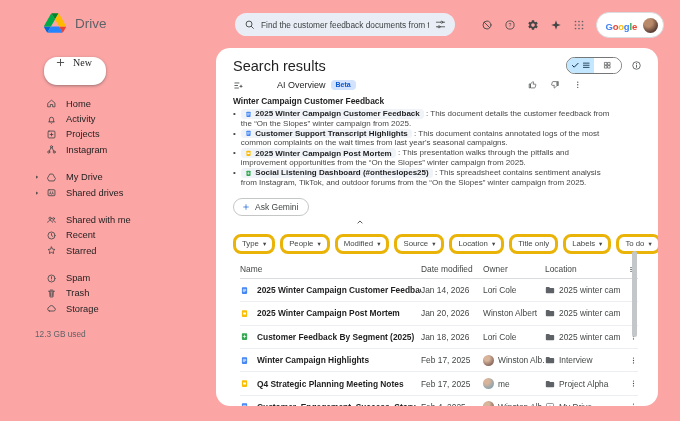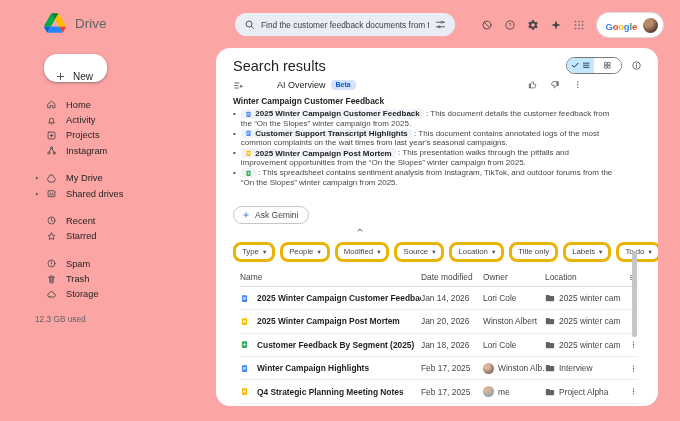--- a/index.html
+++ b/index.html
@@ -15,21 +15,21 @@
   .searchbar .ic svg{width:11px;height:11px;}
   .search-input{flex:1;min-width:0;border:none;outline:none;background:transparent;font-size:8.3px;color:#3c4043;font-family:inherit;padding:0;}
   .top-actions{position:absolute;right:16px;top:12px;display:flex;align-items:center;gap:11px;}
   .ta-ic svg{width:12px;height:12px;cursor:pointer;}
   .account-chip{display:flex;align-items:center;gap:6px;background:#fff;border:1px solid #dadce0;border-radius:13px;padding:3px 5px 3px 8px;cursor:pointer;}
   .google-text span{font-size:9.5px;font-weight:bold;letter-spacing:-0.2px;}
   .avatar{width:15px;height:15px;border-radius:50%;background:radial-gradient(circle at 35% 30%,#b98a6a 0 28%,#5d4037 70%);}
 
   
   .sidebar{position:absolute;left:30px;top:54px;width:186px;}
-  .new-button{display:inline-flex;align-items:flex-end;gap:7px;margin-left:14px;height:28px;padding:0 14px 0 11px;background:#fff;border:none;border-radius:13px;box-shadow:0 1px 2px rgba(60,64,67,.3),0 1px 3px 1px rgba(60,64,67,.15);font-size:10px;color:#1f1f1f;font-family:Liberation Sans, sans-serif;cursor:pointer;}
+  .new-button{display:inline-flex;align-items:flex-start;gap:7px;margin-left:14px;height:28px;padding:0 14px 0 11px;background:#fff;border:none;border-radius:13px;box-shadow:0 1px 2px rgba(60,64,67,.3),0 1px 3px 1px rgba(60,64,67,.15);font-size:10px;color:#1f1f1f;font-family:Liberation Serif, serif;cursor:pointer;}
   .new-button .ic svg{width:11px;height:11px;color:#444746;}
   .nav{margin-top:11px;}
   .nav-group{margin-bottom:12px;}
   .nav-item{position:relative;display:flex;align-items:center;gap:9px;padding:2.2px 0 2.2px 16px;font-size:9.3px;color:#1f1f1f;cursor:pointer;}
   .nav-item .ic svg{width:11px;height:11px;}
   .expander{position:absolute;left:4px;top:50%;transform:translateY(-50%);}
   .expander svg{width:6px;height:6px;display:block;}
   .storage-used{margin:3px 0 0 5px;font-size:8.3px;color:#5f6368;}
 
   
@@ -51,21 +51,21 @@
   .ai-actions{margin-left:auto;margin-right:32px;display:flex;align-items:center;gap:13px;}
   .ai-actions span{cursor:pointer;}
   .ai-actions svg{width:9.5px;height:9.5px;display:block;}
   .ai-heading{margin-top:5px;font-size:8.4px;font-weight:bold;color:#1f1f1f;}
   #ai-bullets{margin-top:3px;}
   .bullet{display:flex;gap:5px;margin-bottom:1px;font-size:8px;line-height:9.2px;color:#474747;}
   .bullet-dot{color:#474747;}
   .bullet-body{display:block;flex:1;}
   .file-chip{display:inline-flex;align-items:center;gap:3.5px;background:#f0f4f9;border-radius:3.5px;padding:0 4px;height:9.5px;font-weight:bold;color:#1f1f1f;white-space:nowrap;vertical-align:-2px;cursor:pointer;}
   .file-chip svg{width:7px;height:8.5px;display:block;}
-  .ask-gemini{margin-top:18px;display:inline-flex;align-items:center;gap:5px;border:1px solid #c4c7c5;background:#fff;border-radius:999px;padding:3px 10px 3px 8px;font-size:8.5px;color:#444746;font-family:inherit;cursor:pointer;}
+  .ask-gemini{margin-top:10px;display:inline-flex;align-items:center;gap:5px;border:1px solid #c4c7c5;background:#fff;border-radius:999px;padding:3px 10px 3px 8px;font-size:8.5px;color:#444746;font-family:inherit;cursor:pointer;}
   .ask-gemini .ic{color:#0b57d0;}
   .ask-gemini .ic svg{width:8px;height:8px;}
   .collapse-row{margin:1px 0 0 122px;width:12px;text-align:center;}
   .collapse-btn{cursor:pointer;}
   .collapse-btn svg{width:10px;height:10px;display:block;}
 
   .filter-row{display:flex;gap:5px;padding:7px 17px 0;flex-wrap:nowrap;overflow:hidden;}
   .chip{display:inline-flex;align-items:center;gap:3px;border:3px solid #eab308;background:#fff;border-radius:8px;padding:2.5px 6px;font-size:7.8px;color:#444746;font-family:inherit;white-space:nowrap;cursor:pointer;}
   .chip .caret{font-size:6.5px;line-height:1;color:#444746;margin-left:1px;}
 
@@ -241,20 +241,31 @@
                 <path d="M7 15.5c.7-1.2 1.6-1.7 2.5-1.7s1.8.5 2.5 1.7M12 15.5c.7-1.2 1.6-1.7 2.5-1.7s1.8.5 2.5 1.7"></path>
               </svg>
             </span>
             <span class="nav-label">Shared drives</span>
           </div>
         </div>
         <div class="nav-group">
           <div class="nav-item">
             <span class="ic">
               <svg viewBox="0 0 24 24" fill="none" stroke="#444746" stroke-width="1.8" stroke-linecap="round" stroke-linejoin="round">
+                <circle cx="9" cy="9.5" r="2.6"></circle>
+                <path d="M3.8 18c.6-2.4 2.7-3.8 5.2-3.8s4.6 1.4 5.2 3.8"></path>
+                <circle cx="16.5" cy="10" r="2.1"></circle>
+                <path d="M15.5 14.4c2.3.1 4.1 1.4 4.7 3.6"></path>
+              </svg>
+            </span>
+            <span class="nav-label">Shared with me</span>
+          </div>
+          <div class="nav-item">
+            <span class="ic">
+              <svg viewBox="0 0 24 24" fill="none" stroke="#444746" stroke-width="1.8" stroke-linecap="round" stroke-linejoin="round">
                 <circle cx="12" cy="12" r="7.7"></circle>
                 <path d="M12 7.8V12l2.8 1.9"></path>
               </svg>
             </span>
             <span class="nav-label">Recent</span>
           </div>
           <div class="nav-item">
             <span class="ic">
               <svg viewBox="0 0 24 24" fill="none" stroke="#444746" stroke-width="1.8" stroke-linecap="round" stroke-linejoin="round">
                 <path d="M12 4.3l2.3 4.7 5.2.75-3.75 3.66.9 5.16L12 16.1l-4.65 2.47.9-5.16L4.5 9.75l5.2-.75z"></path>
@@ -400,20 +411,21 @@
           </div>
           <div class="bullet">
             <span class="bullet-dot">•</span>
             <span class="bullet-body"><span class="file-chip">
                 <span class="ic">
                   <svg viewBox="0 0 24 24">
                     <rect x="5" y="3" width="14" height="18" rx="2.2" fill="#34a853"></rect>
                     <path d="M12 8.5v7M8.5 12h7" stroke="#fff" stroke-width="1.8" stroke-linecap="round"></path>
                   </svg>
                 </span>
+                <span>Social Listening Dashboard (#ontheslopes25)</span>
               </span><span class="bullet-desc">&nbsp;: This spreadsheet contains sentiment analysis from Instagram, TikTok, and outdoor forums from the “On the Slopes” winter campaign from 2025.</span></span>
           </div>
         </div>
       <button class="ask-gemini">
         <span class="ic">
             <svg viewBox="0 0 24 24" stroke="currentColor" stroke-width="2" stroke-linecap="round" fill="none">
               <path d="M12 5v14M5 12h14"></path>
             </svg>
           </span>
         <span>Ask Gemini</span>

